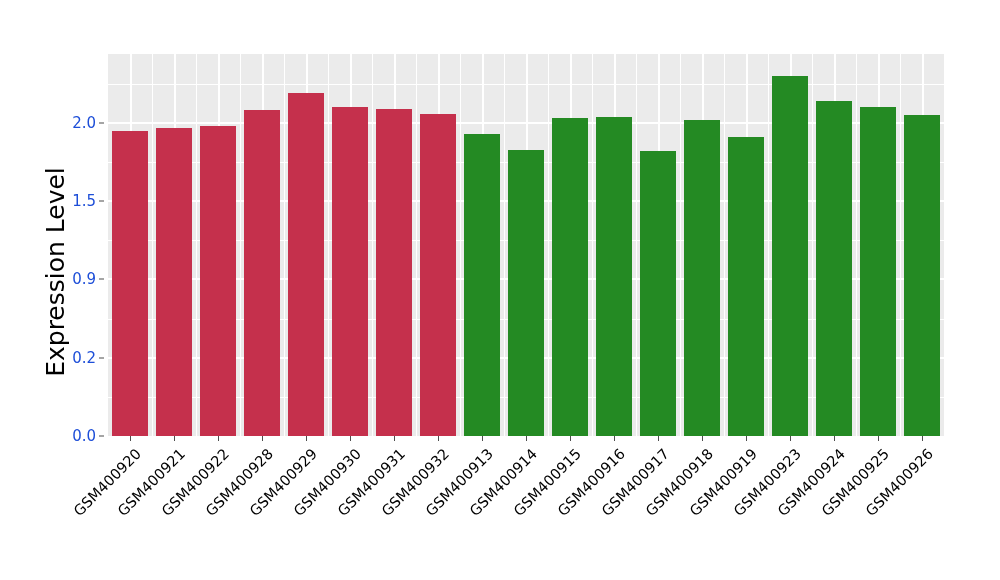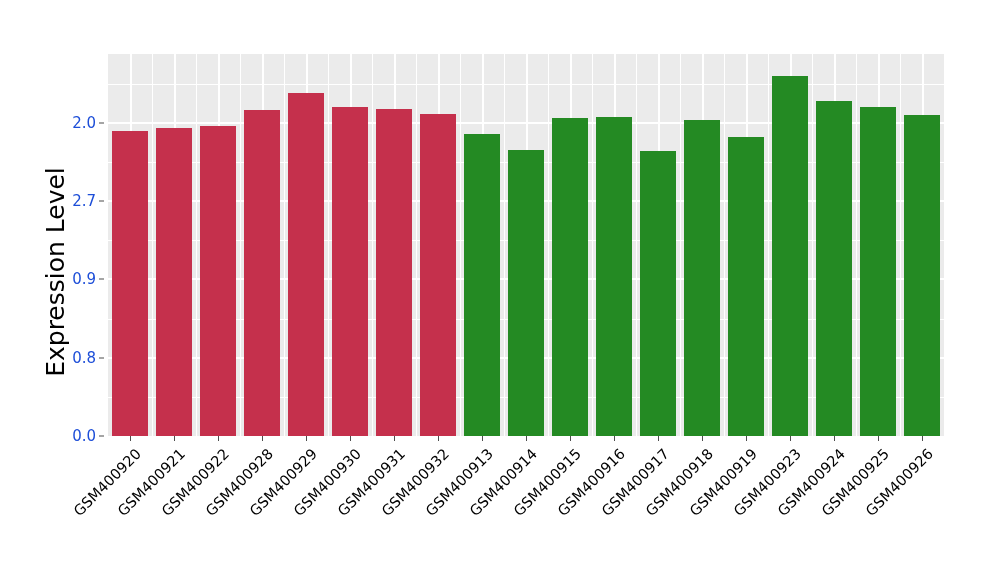--- a/index.html
+++ b/index.html
@@ -136,25 +136,25 @@
 </head>
 <body>
 
 <div id="chart-root">
 
   <div class="y-axis-title">Expression Level</div>
 
   <div id="y-ticks">
       <div class="y-tick-label" style="top: 436px;">0.0</div>
       <div class="y-tick-mark" style="top: 436px;"></div>
-      <div class="y-tick-label" style="top: 357.721px;">0.8</div>
+      <div class="y-tick-label" style="top: 357.721px;">0.2</div>
       <div class="y-tick-mark" style="top: 357.721px;"></div>
       <div class="y-tick-label" style="top: 279.443px;">0.9</div>
       <div class="y-tick-mark" style="top: 279.443px;"></div>
-      <div class="y-tick-label" style="top: 201.164px;">2.7</div>
+      <div class="y-tick-label" style="top: 201.164px;">1.5</div>
       <div class="y-tick-mark" style="top: 201.164px;"></div>
       <div class="y-tick-label" style="top: 122.885px;">2.0</div>
       <div class="y-tick-mark" style="top: 122.885px;"></div>
     </div>
 
   <div id="panel">
       <div class="grid-line grid-minor" style="top: 342.861px;"></div>
       <div class="grid-line grid-minor" style="top: 264.582px;"></div>
       <div class="grid-line grid-minor" style="top: 186.303px;"></div>
       <div class="grid-line grid-minor" style="top: 108.025px;"></div>

